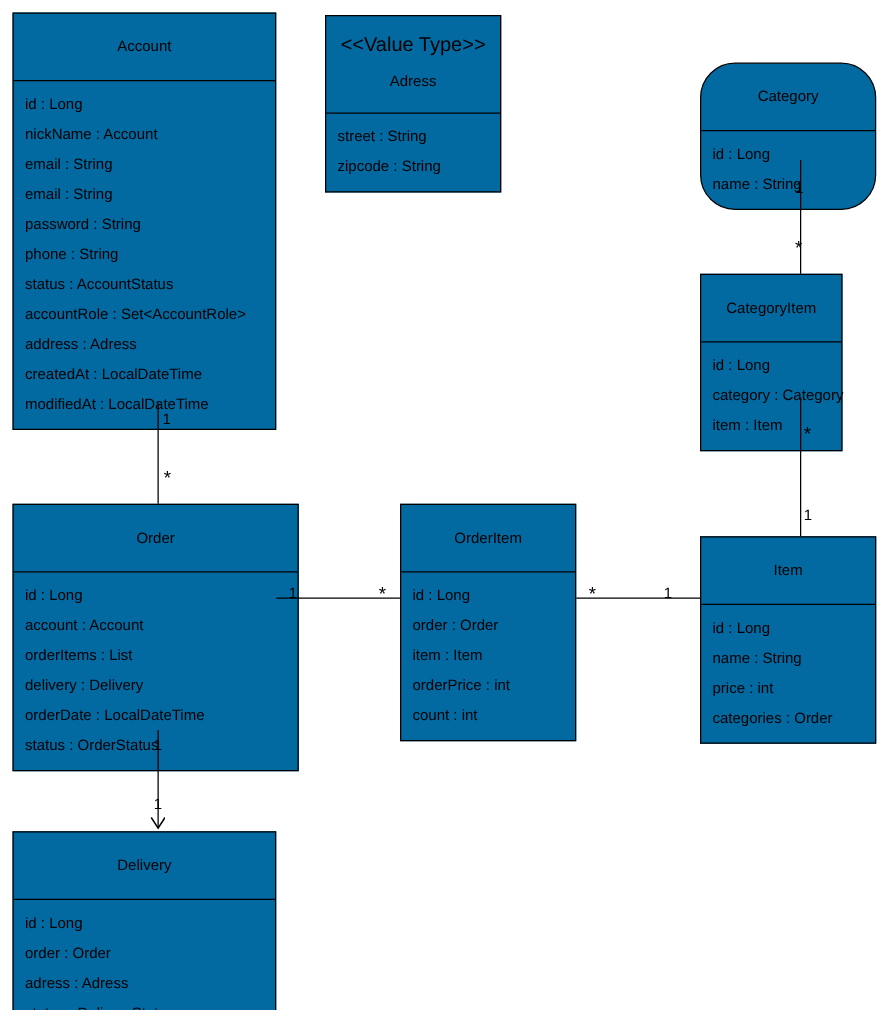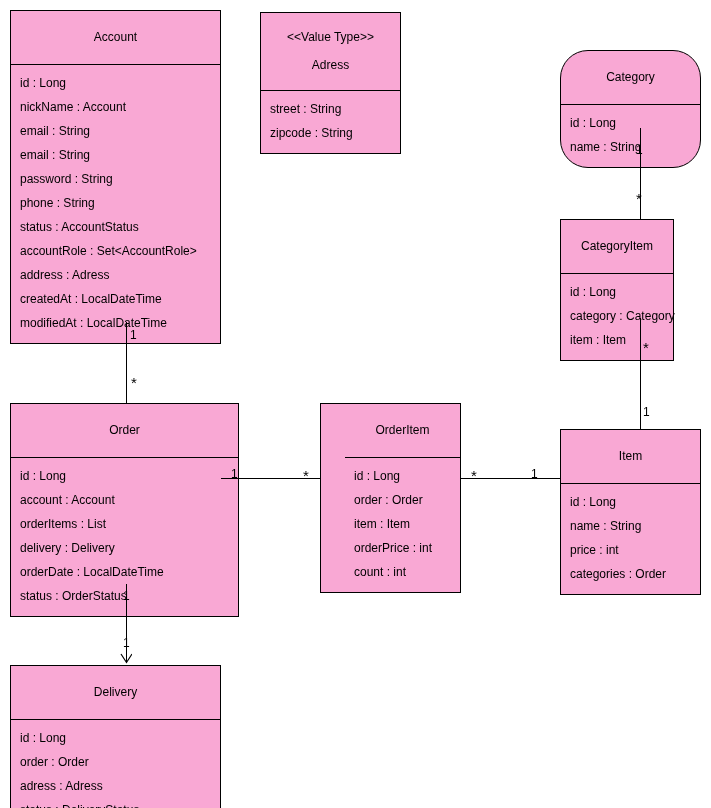--- a/index.html
+++ b/index.html
@@ -15,34 +15,34 @@
     position: relative;
     width: 711px;
     height: 808px;
     background: #ffffff;
     overflow: hidden;
   }
   .uml-class {
     position: absolute;
     box-sizing: border-box;
     border: 1px solid #000000;
-    background: #f9a8d4;
+    background: #0369a1;
   }
   .uml-header {
     box-sizing: border-box;
     border-bottom: 1px solid #000000;
     text-align: center;
     font-size: 12px;
     line-height: 14px;
     padding: 5px 4px 6px 4px;
     white-space: pre-line;
   }
   .uml-header .stereotype {
     display: block;
-    font-size: 12px;
+    font-size: 16px;
     line-height: 14px;
   }
   .uml-header .cname {
     display: block;
     font-size: 12px;
     line-height: 14px;
   }
   .uml-attrs {
     padding: 6px 0 8px 0;
   }
@@ -139,21 +139,21 @@
     <div class="uml-attrs">
       <div class="uml-attr">id : Long</div>
       <div class="uml-attr">account : Account</div>
       <div class="uml-attr">orderItems : List</div>
       <div class="uml-attr">delivery : Delivery</div>
       <div class="uml-attr">orderDate : LocalDateTime</div>
       <div class="uml-attr">status : OrderStatus</div>
     </div>
   </div>
 
-  <div class="uml-class" style="left:320px; top:403px; width:141px;padding-left:24px;">
+  <div class="uml-class" style="left:320px; top:403px; width:141px;">
     <div class="uml-header">
       <span class="cname">OrderItem</span>
     </div>
     <div class="uml-attrs">
       <div class="uml-attr">id : Long</div>
       <div class="uml-attr">order : Order</div>
       <div class="uml-attr">item : Item</div>
       <div class="uml-attr">orderPrice : int</div>
       <div class="uml-attr">count : int</div>
     </div>

